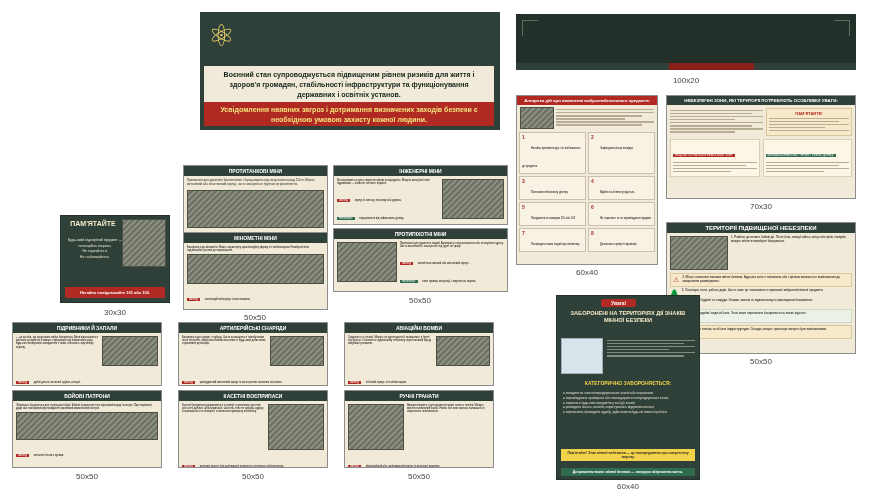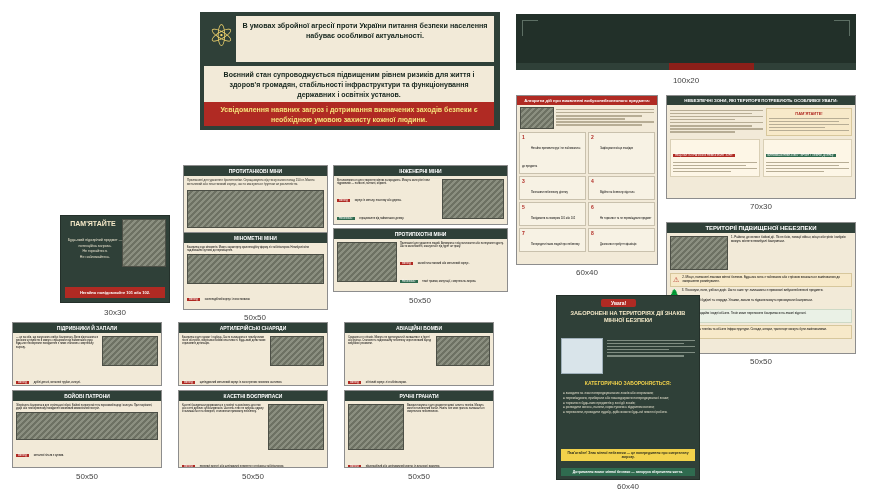--- a/index.html
+++ b/index.html
@@ -86,21 +86,20 @@
   .numgrid { display:grid; grid-template-columns:1fr 1fr; gap:2px; padding:2px; }
   .numcell { background:#f7f2e4; border:1px solid #c9c1ad; padding:2px; position:relative; min-height:20px; }
   .numcell .n { position:absolute; left:2px; top:1px; font-size:5px; font-weight:bold; color:#b02a23; }
   .numcell .tx { margin-left:9px; }
 </style>
 </head>
 <body>
 
 <div class="board" id="b-main">
   <div class="tryzub">⚛</div>
-  <div class="line1">В умовах збройної агресії проти України питання безпеки населення набуває особливої актуальності.</div>
   <div class="line2">Воєнний стан супроводжується підвищеним рівнем ризиків для життя і здоров'я громадян, стабільності інфраструктури та функціонування державних і освітніх установ.</div>
   <div class="line3">Усвідомлення наявних загроз і дотримання визначених заходів безпеки є необхідною умовою захисту кожної людини.</div>
 </div>
 <div class="cap" style="left:300px; top:136px; width:100px;margin-top:37px;">100х40</div>
 
 <div class="board" id="b-war">
   <div class="corner c1"></div>
   <div class="corner c2"></div>
   <div class="stripe"></div>
 </div>

